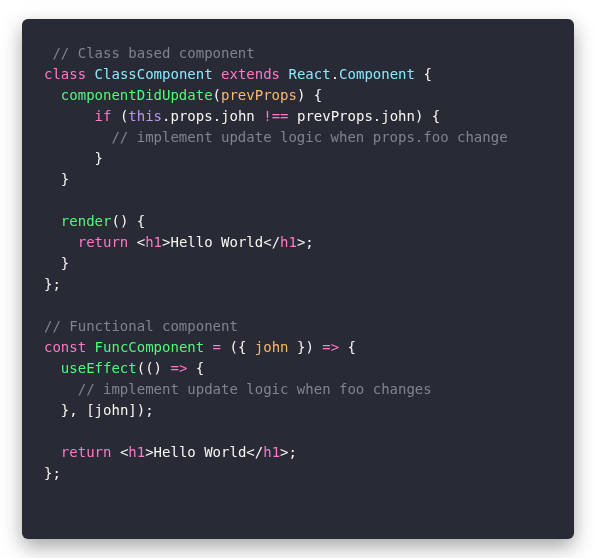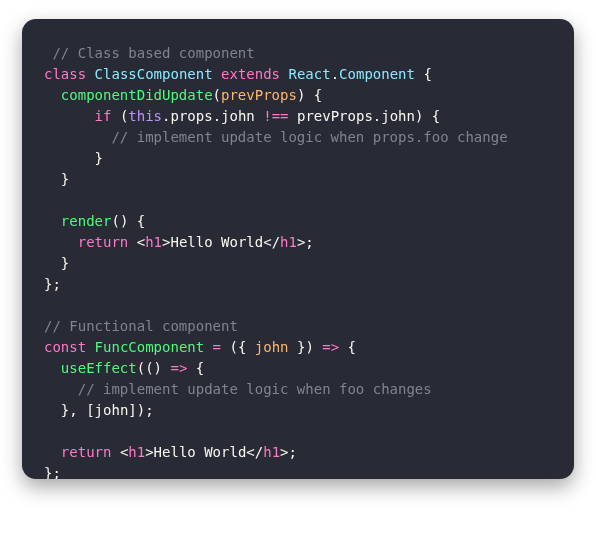--- a/index.html
+++ b/index.html
@@ -8,23 +8,23 @@
     background: #ffffff;
     width: 596px;
     height: 558px;
     overflow: hidden;
   }
   .code-window {
     position: absolute;
     left: 22px;
     top: 19px;
     width: 552px;
-    height: 460px;
+    height: 520px;
     background: #282a36;
-    border-radius: 14px;
+    border-radius: 6px;
     box-shadow: 0 8px 20px rgba(0,0,0,0.35);
     overflow: hidden;
   }
   pre.code {
     margin: 0;
     padding: 24px 22px;
     font-family: "Menlo", "Consolas", "DejaVu Sans Mono", monospace;
     font-size: 14px;
     line-height: 21px;
     color: #f8f8f2;

